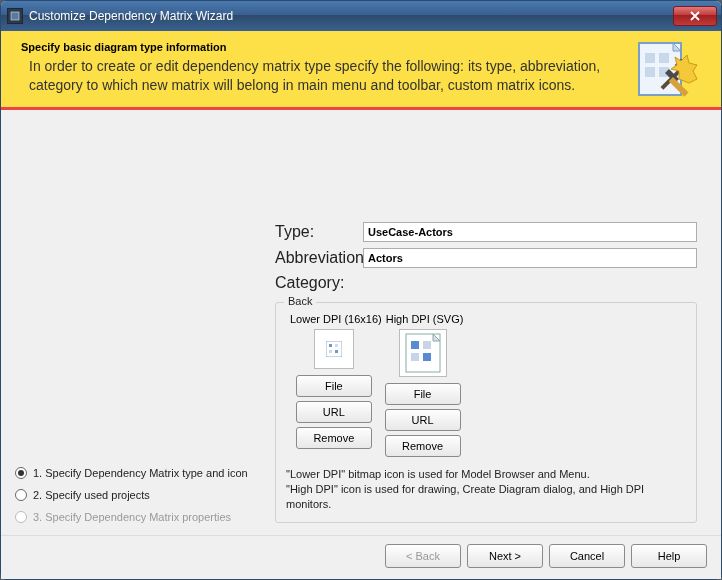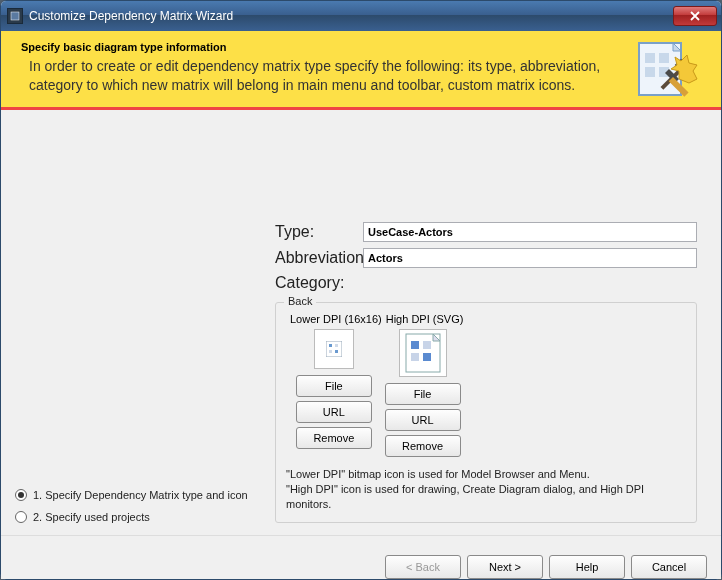--- a/index.html
+++ b/index.html
@@ -183,23 +183,23 @@
     font-size: 11px;
     color: #222;
     margin-top: 6px;
     line-height: 1.35;
   }
   .footer {
     height: 44px;
     background: #f0f0f0;
     border-top: 1px solid #ddd;
     display: flex;
-    align-items: flex-end;
+    align-items: flex-start;
     justify-content: flex-end;
-    padding: 0 14px;
+    padding: 8px 14px;
     gap: 6px;
   }
   .fbtn {
     width: 76px;
     height: 24px;
     border: 1px solid #8a8a8a;
     background: linear-gradient(to bottom, #fefefe, #e8e8e8);
     border-radius: 3px;
     font-size: 11px;
     font-family: inherit;
@@ -258,20 +258,24 @@
 
     <div class="steps-panel">
       <div class="step-item">
         <span class="radio selected"></span>
         <span>1. Specify Dependency Matrix type and icon</span>
       </div>
       <div class="step-item">
         <span class="radio"></span>
         <span>2. Specify used projects</span>
       </div>
+      <div class="step-item disabled">
+        <span class="radio"></span>
+        <span>3. Specify Dependency Matrix properties</span>
+      </div>
     </div>
 
     <div class="form-panel">
       <div class="form-row">
         <div class="form-label">Type:</div>
         <input class="form-input" value="UseCase-Actors" style="">
       </div>
       <div class="form-row">
         <div class="form-label">Abbreviation:</div>
         <input class="form-input" value="Actors" style="">
@@ -323,17 +327,17 @@
           <div>"High DPI" icon is used for drawing, Create Diagram dialog, and High DPI monitors.</div>
         </div>
       </div>
 
     </div>
   </div>
 
   <div class="footer">
     <button class="fbtn" disabled="">&lt; Back</button>
     <button class="fbtn">Next &gt;</button>
+    <button class="fbtn">Cancel</button>
     <button class="fbtn">Help</button>
-    <button class="fbtn">Cancel</button>
   </div>
 
 </div>
 
 </body></html>

